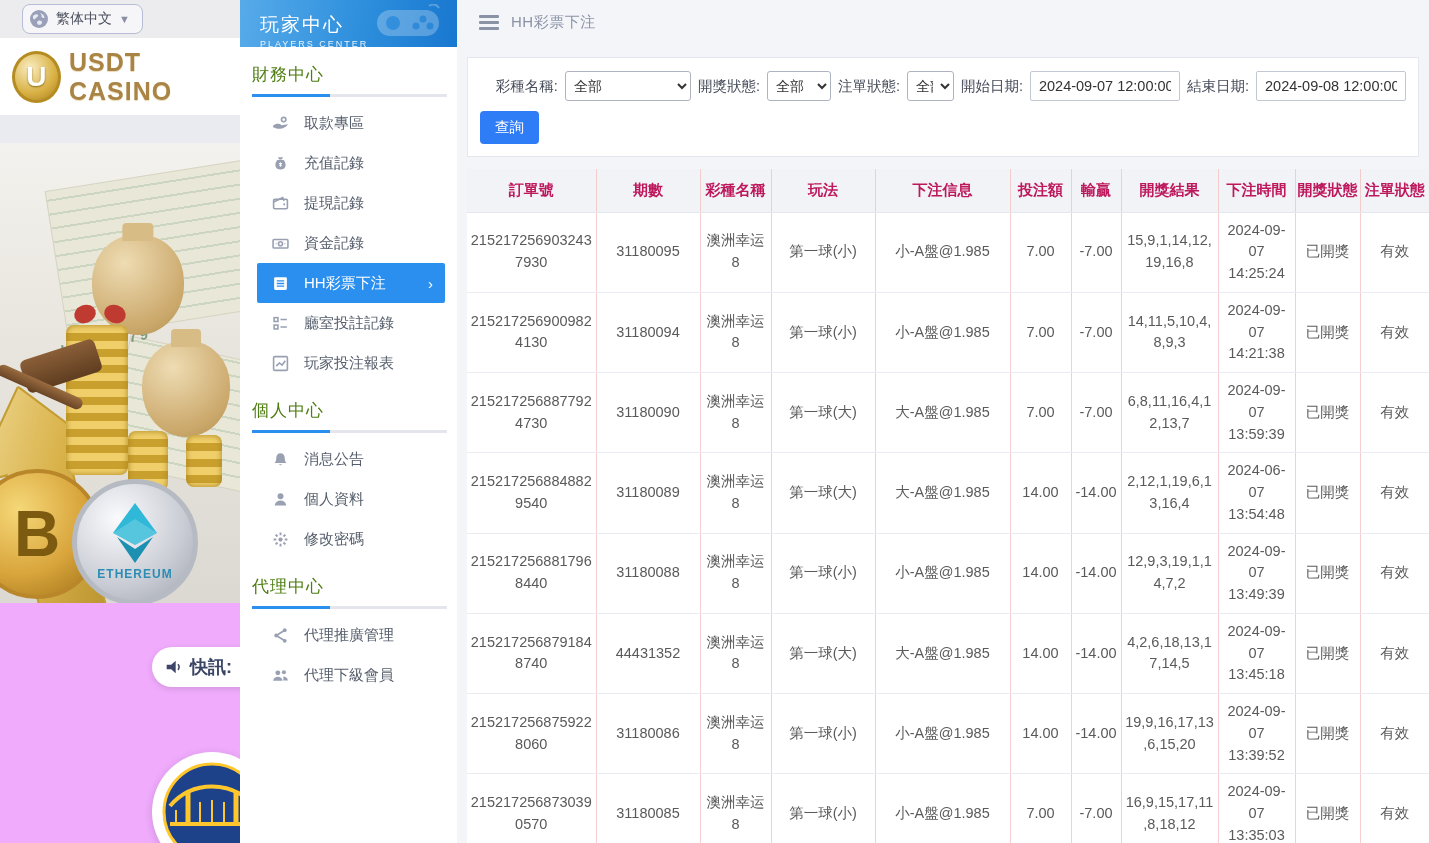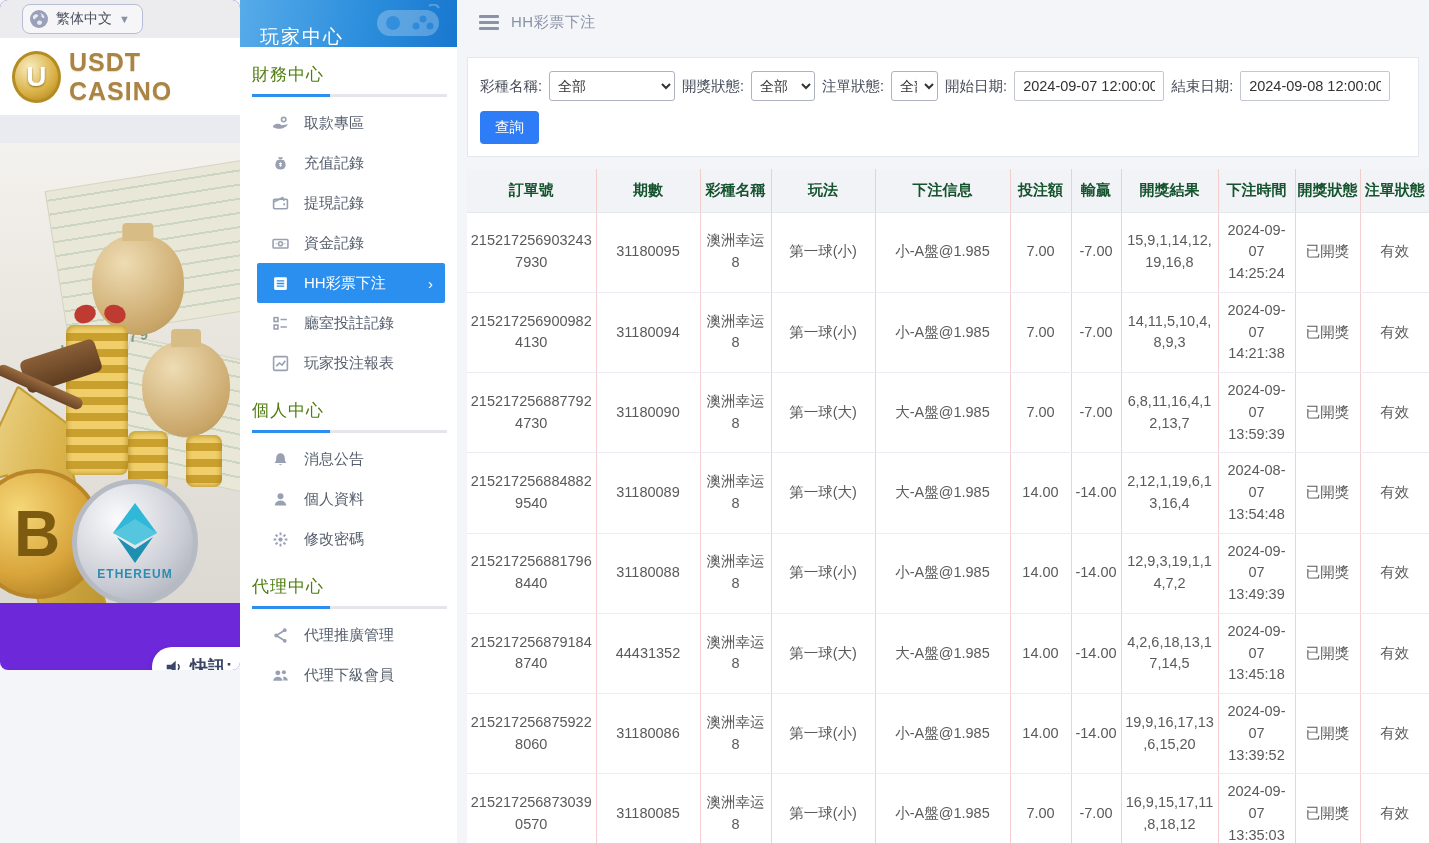--- a/index.html
+++ b/index.html
@@ -1,21 +1,21 @@
 <!DOCTYPE html>
 <html><head>
 <meta charset="utf-8">
 <style>
   * { margin:0; padding:0; box-sizing:border-box; }
   html,body { width:1429px; height:843px; overflow:hidden;
     font-family:"Liberation Sans","DejaVu Sans",sans-serif; }
   .viewport { position:relative; width:1429px; height:843px; background:#f4f5f9; overflow:hidden; }
 
   
-  .left-underlay { position:absolute; left:0; top:0; width:240px; height:670px; background:#6d28d9; overflow:hidden;border-radius:8px; }
+  .left-underlay { position:absolute; left:0; top:0; width:240px; height:843px; background:#f0abfc; overflow:hidden; }
   .top-strip { position:absolute; left:0; top:0; width:240px; height:38px; background:#ececee; }
   .lang-pill { position:absolute; left:22px; top:4px; height:30px; padding:0 12px 0 6px; display:flex; align-items:center; gap:7px;
     background:#f6f6f8; border:1px solid #b7bdd6; border-radius:8px; cursor:pointer; }
   .lang-pill .globe { width:20px; height:20px; display:block; }
   .lang-pill .lang-label { font-size:14px; color:#4a4f5e; }
   .lang-pill .caret { font-size:11px; color:#8a8fa5; }
   .logo-band { position:absolute; left:0; top:38px; width:240px; height:77px; background:#ffffff; display:flex; align-items:center; padding-left:12px; gap:8px; }
   .logo-coin { width:52px; height:52px; border-radius:50%; background:radial-gradient(circle at 35% 30%, #f9ecc0, #d8b043 60%, #a87f1f);
     border:3px solid #b58c22; color:#fff; font-weight:bold; font-size:28px; display:flex; align-items:center; justify-content:center;
     text-shadow:0 1px 2px #8a6a10; }
@@ -61,21 +61,21 @@
   .eth-label { font-size:12px; font-weight:bold; color:#2b8db4; letter-spacing:1px; }
   .news-pill { position:absolute; left:152px; top:647px; width:96px; height:40px; background:#ffffff; border-radius:20px 0 0 20px;
     box-shadow:0 2px 6px rgba(0,0,0,.12); display:flex; align-items:center; gap:7px; padding-left:13px; }
   .news-pill .news-label { font-size:18px; font-weight:bold; color:#3a4464; }
   .team-badge { position:absolute; left:152px; top:752px; width:120px; height:120px; border-radius:50%; background:#ffffff;
     box-shadow:0 2px 8px rgba(0,0,0,.15); display:flex; align-items:center; justify-content:center; }
 
   
   .sidebar { position:absolute; left:240px; top:0; width:217px; height:843px; background:#ffffff; }
   .sb-header { position:relative; width:100%; height:47px; background:linear-gradient(100deg,#57abe9 0%, #2e8fdd 55%, #1877cf 100%);
-    padding:24px 0 0 20px; overflow:hidden; }
+    padding:12px 0 0 20px; overflow:hidden; }
   .sb-title { font-size:19px; color:#ffffff; letter-spacing:2px; }
   .sb-sub { font-size:9px; color:#e8f4ff; letter-spacing:2px; margin-top:1px; }
   .sb-gamepad { position:absolute; right:10px; top:4px; opacity:.25; }
   .sb-section-title { margin:16px 0 0 12px; font-size:17px; color:#4d7c0f; letter-spacing:1px; }
   .sb-underline { margin:8px 10px 6px 12px; height:3px; background:#e4e6ec; position:relative; }
   .sb-underline::before { content:""; position:absolute; left:0; top:0; width:78px; height:3px; background:#2b8ff0; }
   .sb-item { height:40px; display:flex; align-items:center; gap:15px; padding-left:32px; cursor:pointer; color:#555e6c; }
   .sb-item .sb-icon { width:17px; height:17px; color:#98a0b2; flex:0 0 17px; }
   .sb-item .sb-icon svg { width:100%; height:100%; display:block; }
   .sb-item .sb-label { font-size:15px; }
@@ -84,32 +84,32 @@
   .sb-item.active .sb-chevron { margin-left:auto; margin-right:12px; font-size:15px; color:#ffffff; }
 
   
   .main { position:absolute; left:457px; top:0; width:972px; height:843px; background:#f4f5f9; }
   .topbar { height:45px; display:flex; align-items:center; gap:12px; padding-left:22px; }
   .hamburger { width:20px; display:flex; flex-direction:column; gap:3px; cursor:pointer; }
   .hamburger i { display:block; height:3px; background:#8a93a6; border-radius:1px; }
   .page-title { font-size:15px; color:#8a93a6; letter-spacing:.5px; }
 
   .filter-panel { margin:12px 10px 0 10px; background:#ffffff; border:1px solid #e4e7ef; padding:13px 12px 12px 12px; }
-  .filter-row { display:flex; align-items:center; gap:7px; flex-wrap:nowrap; }
+  .filter-row { display:flex; align-items:center; gap:7px; flex-wrap:nowrap;justify-content:flex-end; }
   .filter-row label { font-size:14.5px; color:#454b59; white-space:nowrap; }
   .filter-row select { height:30px; border:1px solid #aeb3bf; border-radius:3px; background:#ffffff; font-size:14px; color:#333;
     padding:0 4px; font-family:inherit; }
   .sel-lottery { width:126px; } .sel-draw { width:64px; } .sel-order { width:47px; }
   .filter-row input[type=text] { height:30px; width:150px; border:1px solid #c3c7d1; border-radius:2px; font-size:14.5px; color:#333;
     padding:0 8px; font-family:inherit; }
   .btn-search { margin-top:10px; background:#2e7cf6; color:#ffffff; border:none; border-radius:4px; padding:7px 15px;
     font-size:14.5px; cursor:pointer; font-family:inherit; }
 
   table.bet-table { margin:12px 0 0 10px; width:962px; border-collapse:collapse; background:#ffffff; table-layout:fixed; }
-  table.bet-table th { height:43px; background:#f2f3f7; font-size:15px; font-weight:bold; color:#14532d;
+  table.bet-table th { height:43px; background:#f2f3f7; font-size:15px; font-weight:bold; color:#be185d;
     border-right:1px solid #f3cccc; border-bottom:1px solid #e6e6ee; padding:0 1px; }
   table.bet-table th:last-child { border-right:none; }
   table.bet-table td { font-size:14.5px; color:#5a5a5a; text-align:center; padding:7px 3px; line-height:1.5;
     border-right:1px solid #f5cfcf; border-bottom:1px solid #ebebf1; word-wrap:break-word; }
   table.bet-table td:last-child { border-right:none; }
   table.bet-table tbody tr { height:57px; }
 </style>
 </head>
 <body>
 
@@ -428,21 +428,21 @@
           </tr>
           <tr>
             <td>2152172568848829540</td>
             <td>31180089</td>
             <td>澳洲幸运8</td>
             <td>第一球(大)</td>
             <td>大-A盤@1.985</td>
             <td>14.00</td>
             <td>-14.00</td>
             <td>2,12,1,19,6,13,16,4</td>
-            <td>2024-08-07 13:54:48</td>
+            <td>2024-06-07 13:54:48</td>
             <td>已開獎</td>
             <td>有效</td>
           </tr>
           <tr>
             <td>2152172568817968440</td>
             <td>31180088</td>
             <td>澳洲幸运8</td>
             <td>第一球(小)</td>
             <td>小-A盤@1.985</td>
             <td>14.00</td>

